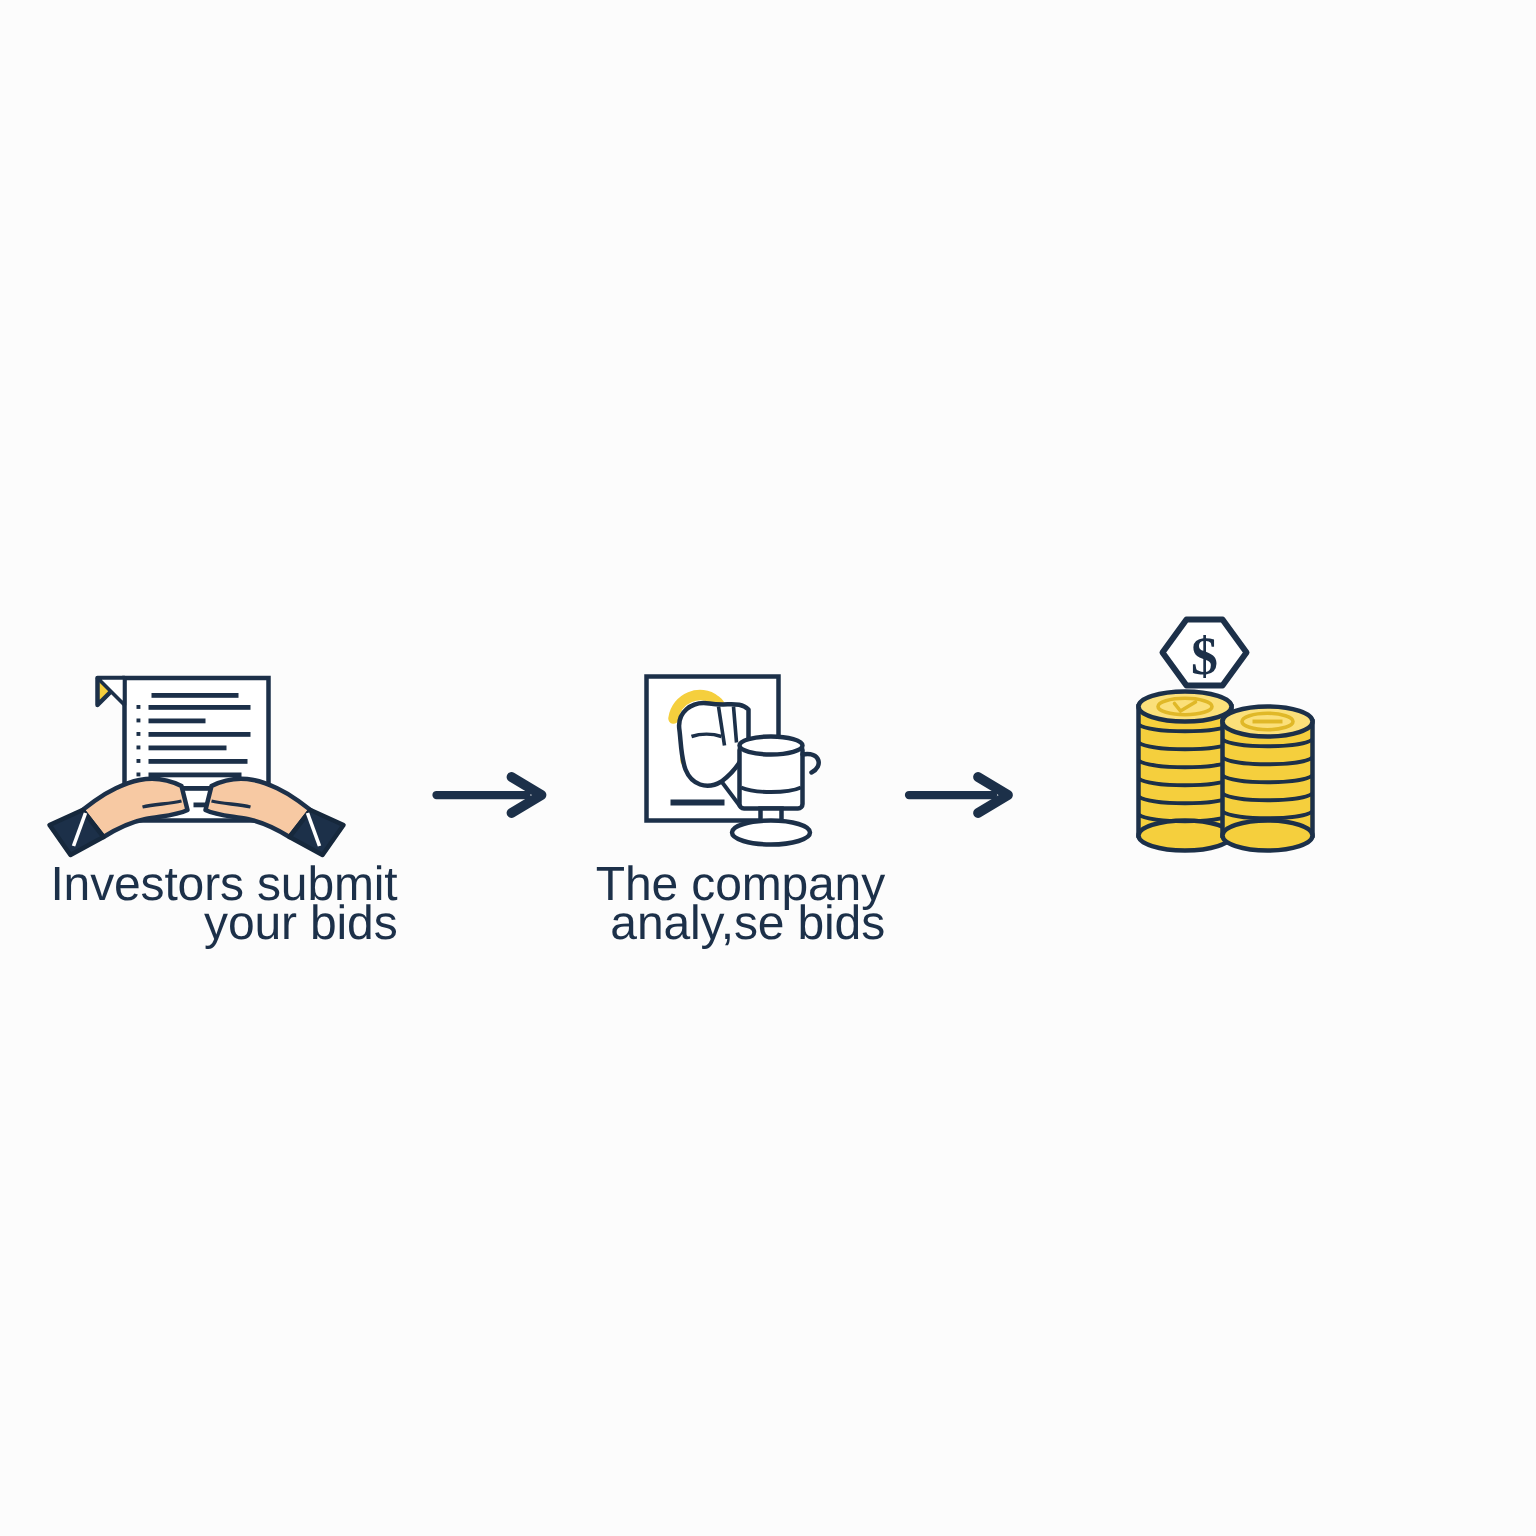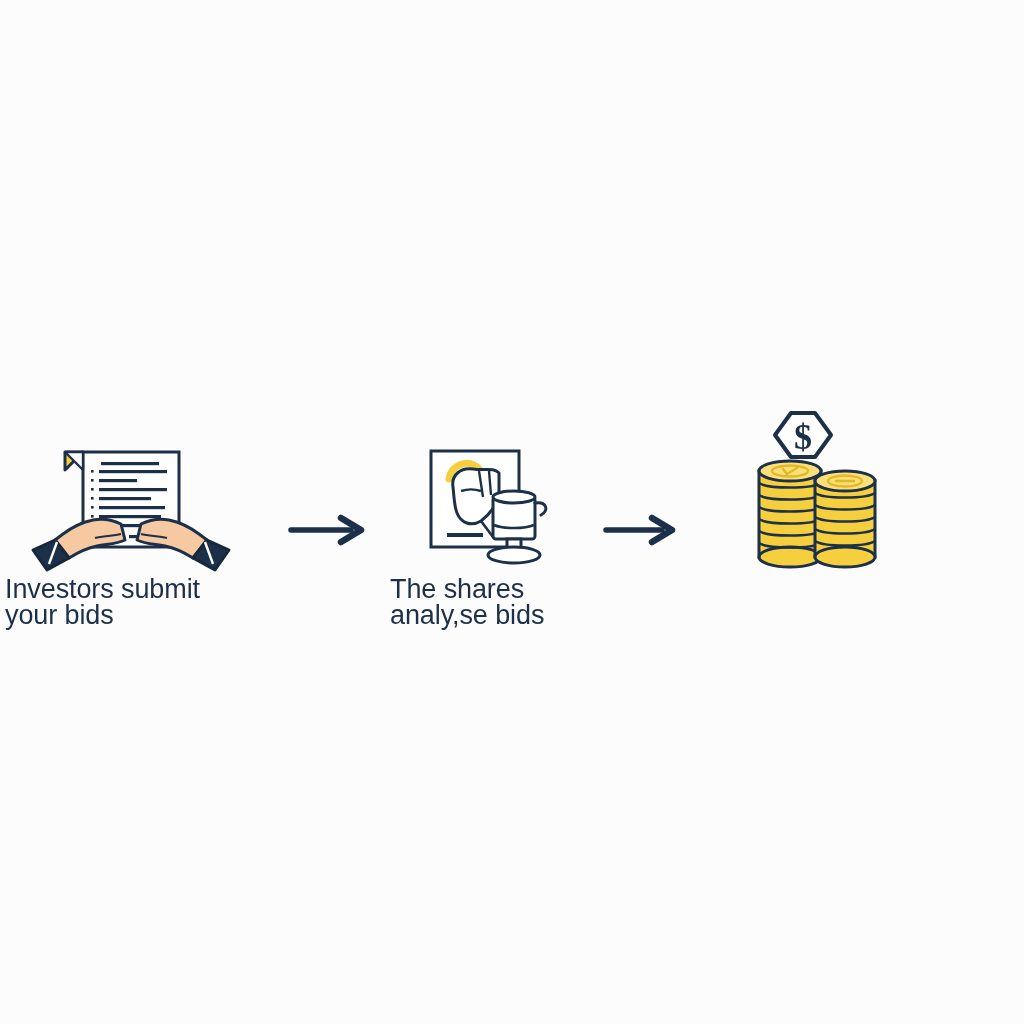--- a/index.html
+++ b/index.html
@@ -59,23 +59,23 @@
 
   .art {
     height: 175px;
     display: flex;
     align-items: flex-end;
     justify-content: center;
   }
 
   .caption {
     margin-top: 6px;
-    text-align: left;
+    text-align: right;
     color: #1c3049;
-    font-size: 27px;
+    font-size: 32px;
     line-height: 26px;
     font-family: "Liberation Sans", sans-serif;
     letter-spacing: -0.1px;
     white-space: pre-line;
   }
   .caption-1 { width: 260px; }
   .caption-2 { width: 200px; }
   .caption-3 { width: 220px; }
 
   svg { display: block; overflow: visible; }
@@ -159,21 +159,21 @@
           <rect x="70" y="52" width="42" height="42" rx="3" fill="#ffffff" stroke="#1c3049" stroke-width="3"></rect>
           <ellipse cx="91" cy="52" rx="21" ry="6" fill="#ffffff" stroke="#1c3049" stroke-width="3"></ellipse>
           <path d="M71 80 C80 84 102 84 111 80" fill="none" stroke="#1c3049" stroke-width="2.6"></path>
 
           <path d="M112 58 C124 56 126 66 118 70" fill="none" stroke="#1c3049" stroke-width="3" stroke-linecap="round"></path>
 
           <rect x="84" y="94" width="14" height="12" fill="#ffffff" stroke="#1c3049" stroke-width="3"></rect>
           <ellipse cx="91" cy="110" rx="26" ry="8" fill="#ffffff" stroke="#1c3049" stroke-width="3"></ellipse>
         </svg>
       </div>
-      <div class="caption caption-2">The shares
+      <div class="caption caption-2">The company
 analy,se bids</div>
     </div>
 
     <div class="arrow-cell arrow-2">
       <svg width="82" height="34" viewBox="0 0 82 34" aria-hidden="true">
         <line x1="2" y1="17" x2="58" y2="17" stroke="#1c3049" stroke-width="5.5" stroke-linecap="round"></line>
         <path d="M48 5 L68 17 L48 29" fill="none" stroke="#1c3049" stroke-width="6.5" stroke-linecap="round" stroke-linejoin="round"></path>
       </svg>
     </div>
 

